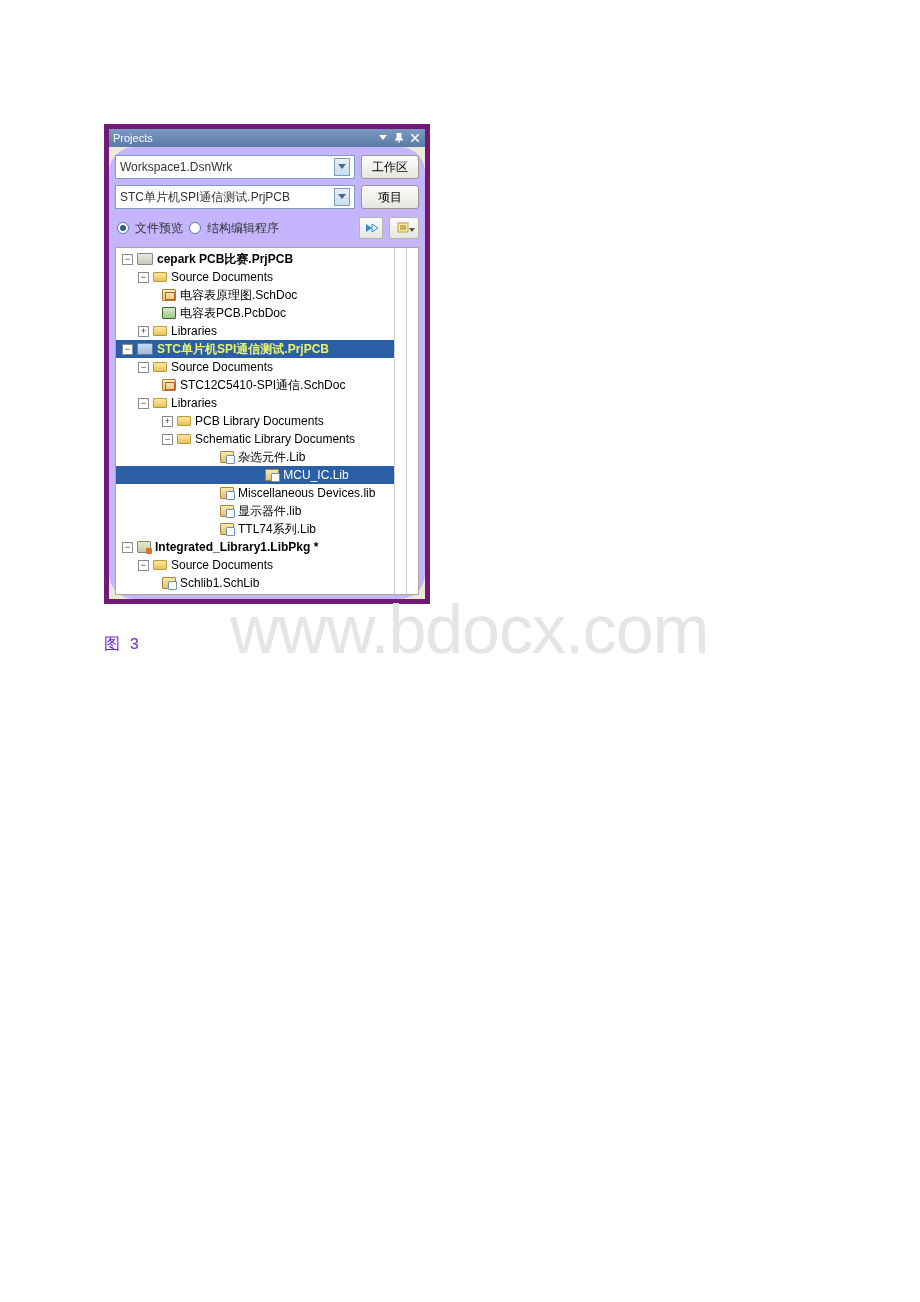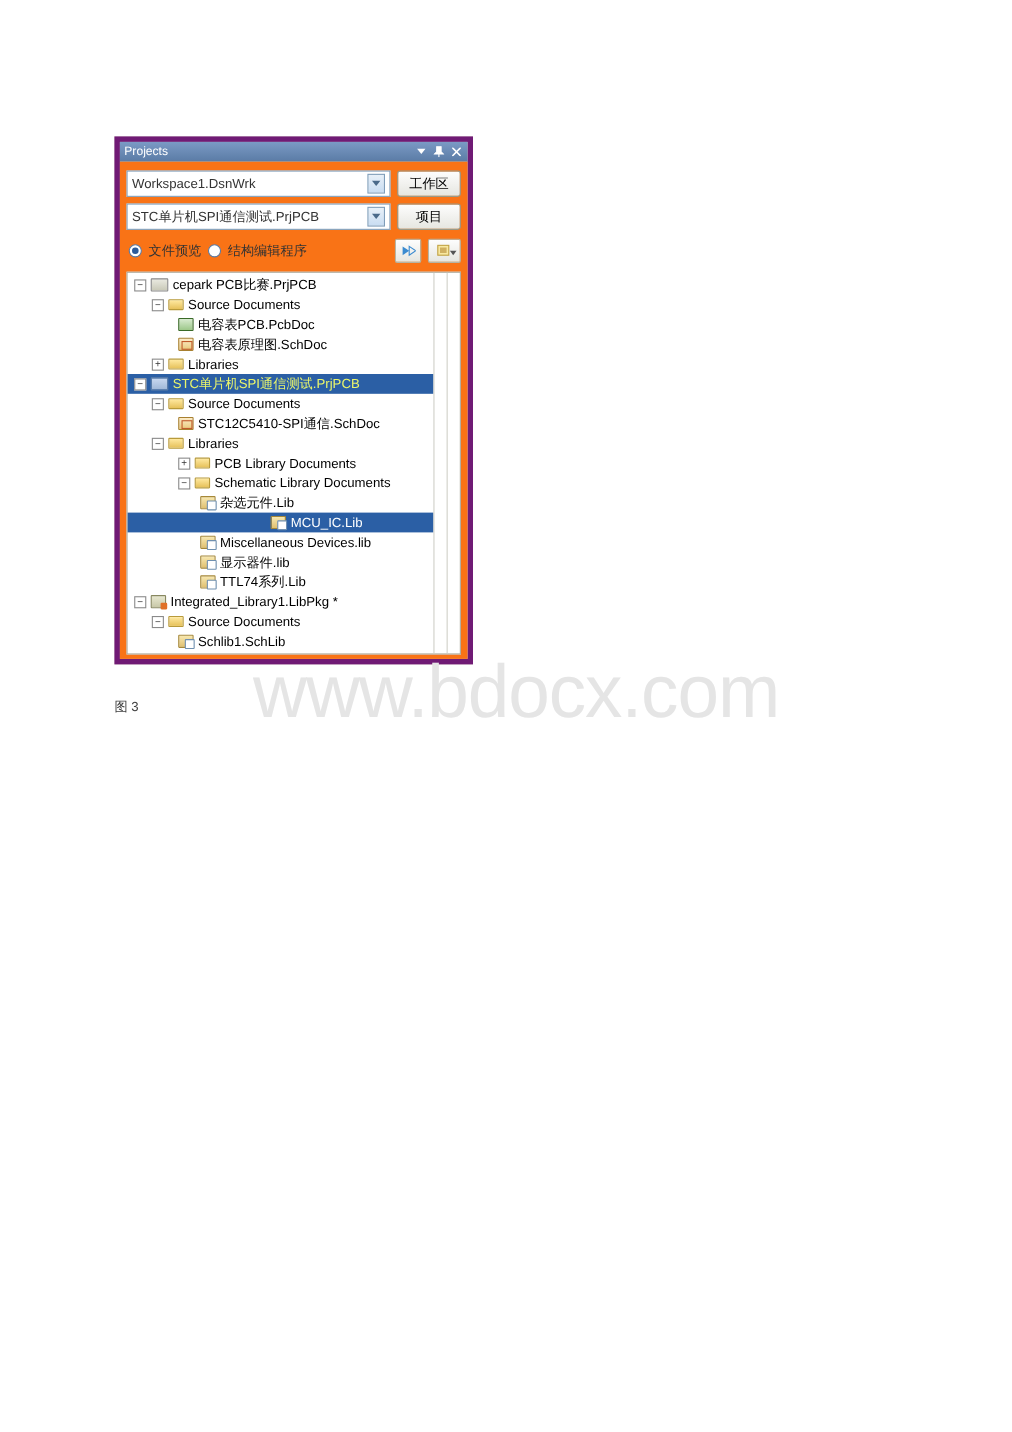--- a/index.html
+++ b/index.html
@@ -24,21 +24,21 @@
       background: linear-gradient(#7b9ac5, #5a7ba5);
       color: #ffffff;
       display: flex;
       align-items: center;
       padding: 0 4px;
       font-size: 11px;
     }
     .panel-title { flex: 1; }
     .titlebar-icons { display: flex; gap: 4px; align-items: center; }
     .titlebar-icon { width: 12px; height: 12px; display: inline-flex; align-items: center; justify-content: center; cursor: pointer; }
-    .panel-body { padding: 8px 6px 4px 6px; background: #f97316; }
+    .panel-body { padding: 8px 6px 4px 6px; background: #c4b5fd; border-radius: 25px; }
     .row { display: flex; gap: 6px; margin-bottom: 6px; align-items: center; }
     .combo {
       flex: 1;
       height: 24px;
       background: #ffffff;
       border: 1px solid #7f9db9;
       display: flex;
       align-items: center;
       padding: 0 4px;
       font-size: 12px;
@@ -125,21 +125,21 @@
     }
     .exp {
       width: 11px; height: 11px; border: 1px solid #8a8a8a;
       background: #fff; margin-right: 4px;
       display: inline-flex; align-items: center; justify-content: center;
       font-size: 9px; line-height: 1; color: #333; cursor: pointer;
     }
     .indent0 { padding-left: 6px; }
     .indent1 { padding-left: 22px; }
     .indent2 { padding-left: 46px; }
-    .indent3 { padding-left: 66px; }
+    .indent3 { padding-left: 104px; }
     .icon {
       width: 14px; height: 12px; margin-right: 4px; display: inline-block;
       position: relative;
     }
     .icon-folder {
       background: linear-gradient(#ffe9a0, #e6c15a);
       border: 1px solid #b89a3a;
       border-radius: 1px;
       height: 10px;
     }
@@ -176,28 +176,28 @@
     }
     .icon-libpkg {
       background: linear-gradient(#e8e8d0, #c8c8a8);
       border: 1px solid #888860; border-radius: 1px;
     }
     .icon-libpkg::before {
       content: ''; position: absolute; right: -2px; bottom: -2px;
       width: 6px; height: 6px; background: #e07028;
       border-radius: 1px;
     }
-    .bold { font-weight: normal; }
+    .bold { font-weight: bold; }
     .caption {
       position: absolute;
       left: 104px;
       top: 634px;
-      font-size: 12px;
-      color: #404040;
-      font-family: Liberation Sans, sans-serif;
+      font-size: 16px;
+      color: #6d28d9;
+      font-family: Liberation Mono, monospace;
     }
     .watermark {
       position: absolute;
       left: 230px;
       top: 590px;
       font-size: 68px;
       color: #e5e5e5;
       font-family: Arial, sans-serif;
       letter-spacing: -1px;
       pointer-events: none;
@@ -279,26 +279,26 @@
             <span class="exp">−</span>
             <span class="icon icon-prj"></span>
             <span class="bold">cepark PCB比赛.PrjPCB</span>
           </div>
           <div class="tree-row indent1">
             <span class="exp">−</span>
             <span class="icon icon-folder"></span>
             <span>Source Documents</span>
           </div>
           <div class="tree-row indent2">
+            <span class="icon icon-sch"></span>
+            <span>电容表原理图.SchDoc</span>
+          </div>
+          <div class="tree-row indent2">
             <span class="icon icon-pcb"></span>
             <span>电容表PCB.PcbDoc</span>
-          </div>
-          <div class="tree-row indent2">
-            <span class="icon icon-sch"></span>
-            <span>电容表原理图.SchDoc</span>
           </div>
           <div class="tree-row indent1">
             <span class="exp">+</span>
             <span class="icon icon-folder"></span>
             <span>Libraries</span>
           </div>
 
           <div class="tree-row indent0 header-selected">
             <span class="exp">−</span>
             <span class="icon icon-prj-sel"></span>

